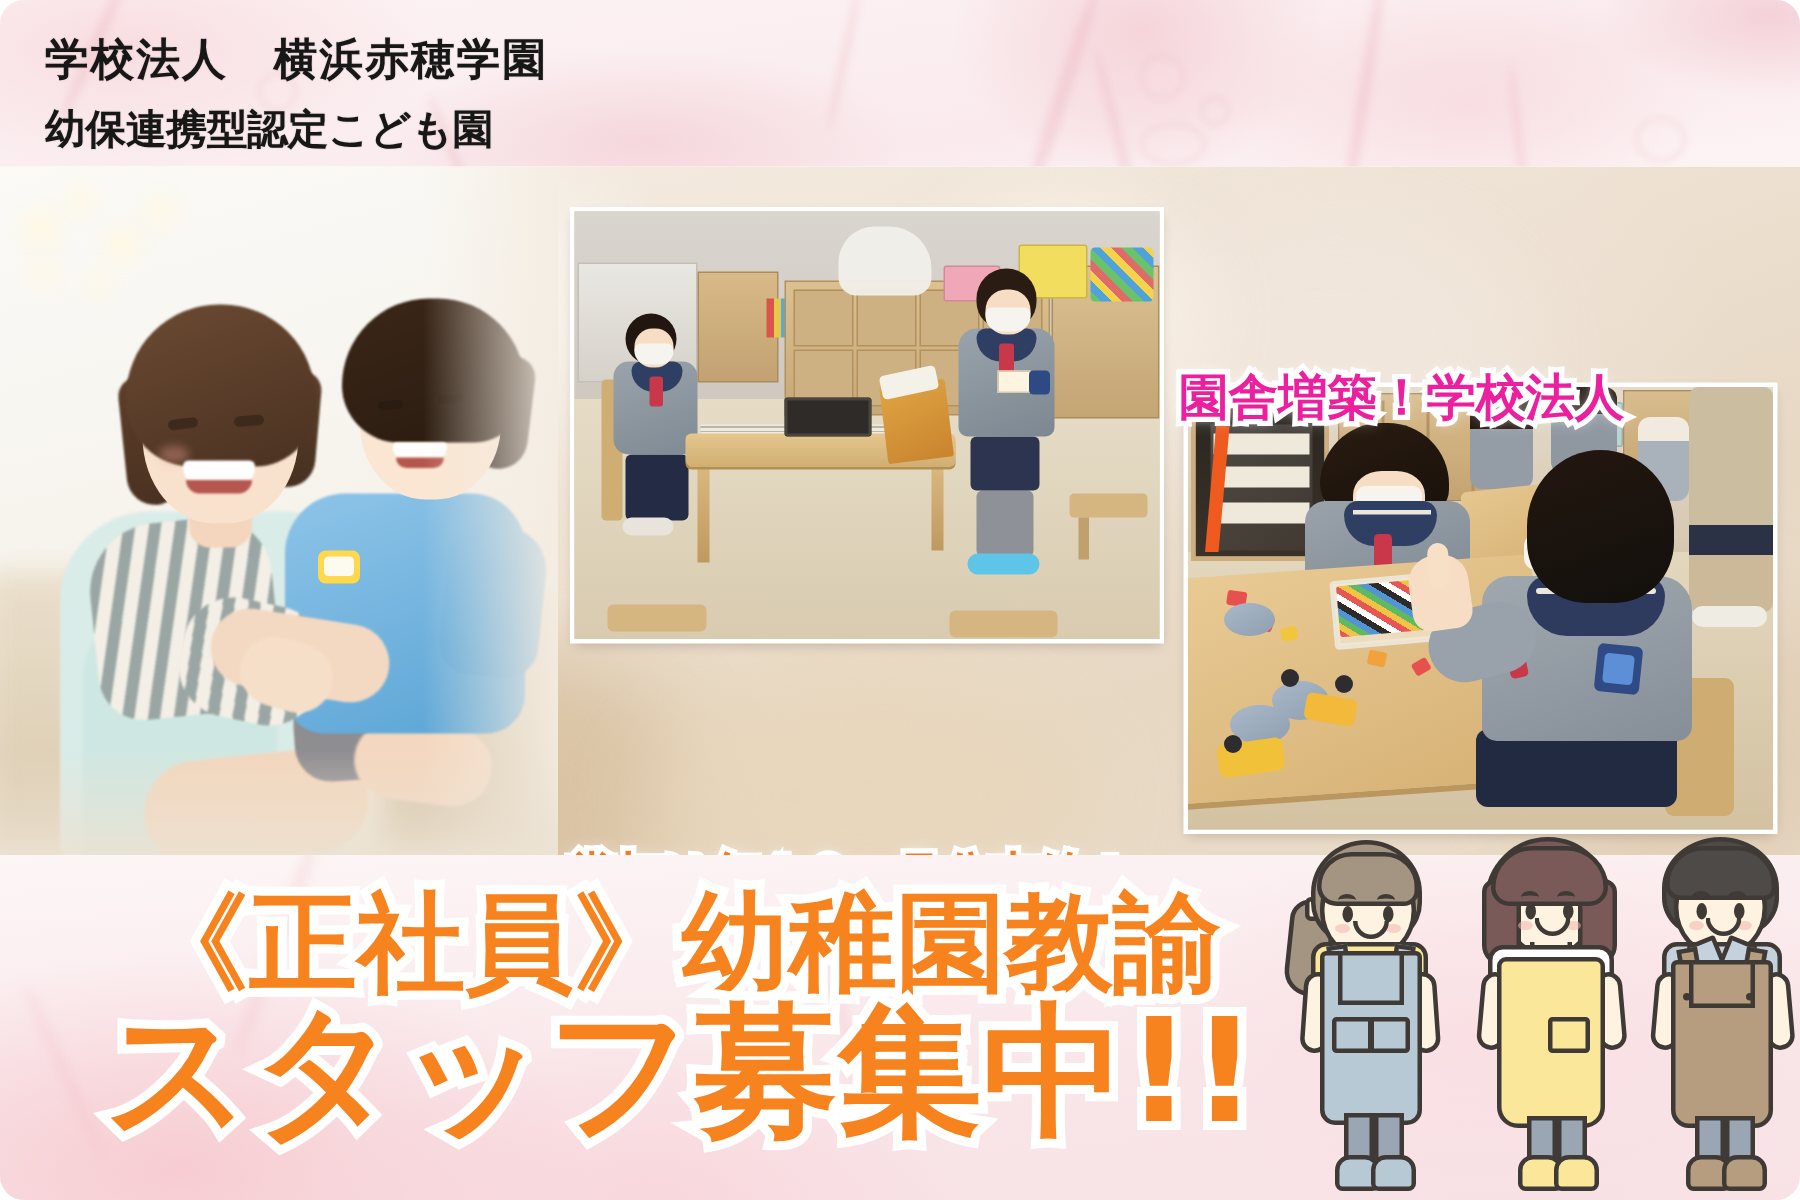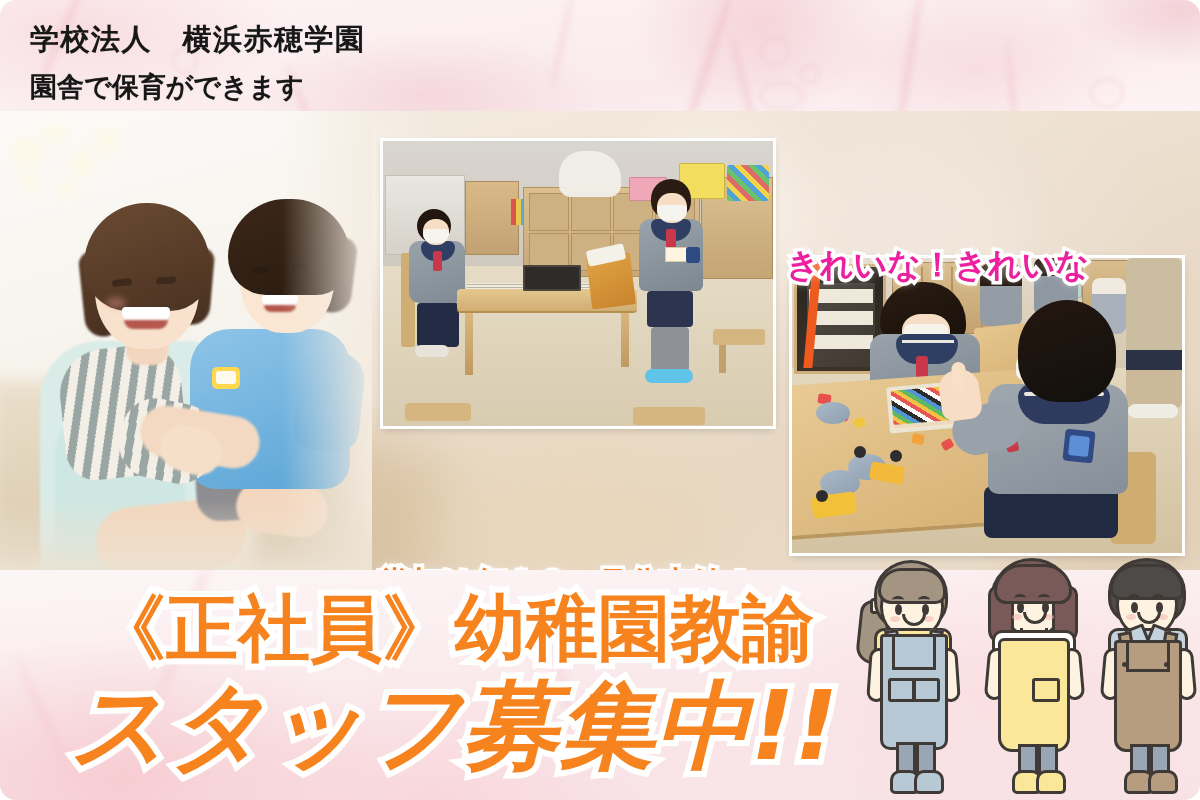--- a/index.html
+++ b/index.html
@@ -311,21 +311,21 @@
   .tx-headline{
     position:absolute;left:14px;top:592px;width:880px;
     font-weight:900;line-height:1.0;letter-spacing:0px;white-space:nowrap;
     color:#f7831f;
     -webkit-text-stroke:12px #ffffff;
     paint-order:stroke fill;
     text-shadow:0 0 8px rgba(255,255,255,.95);
     text-align:center;
   }
   .hl1{display:block;font-size:72px;}
-  .hl2{display:block;font-size:96px;margin-top:14px;font-style:italic;}
+  .hl2{display:block;font-size:96px;margin-top:2px;}
 
   
   .chars{position:absolute;left:858px;top:556px;width:342px;height:244px;}
   .ch{position:absolute;bottom:0;}
   .ch-head{position:absolute;border-radius:50% 50% 48% 48%;background:#fdf3e0;border:3px solid #3f3a36;}
   .ch-hair{position:absolute;border-radius:50% 50% 40% 40%;border:3px solid #3f3a36;}
   .ch-eye{position:absolute;width:7px;height:11px;border-radius:50%;background:#3f3a36;}
   .ch-brow{position:absolute;width:12px;height:5px;border-top:3px solid #3f3a36;border-radius:50% 50% 0 0;}
   .ch-mouth{position:absolute;border:3px solid #3f3a36;border-top:none;border-radius:0 0 40px 40px;}
   .ch-cheek{position:absolute;width:10px;height:6px;border-radius:50%;background:rgba(244,178,176,.55);}
@@ -413,21 +413,21 @@
     <div class="mv-bubble mb3"></div>
     <div class="mv-bubble mb4"></div>
     <div class="mv-bubble mb5"></div>
 
     <div class="school-title">
       <div class="line-top">
         <span class="corp-a">学校法人　横浜赤穂学園</span>
         <span class="ruby-wrap"></span>
       </div>
       <div class="line-bottom">
-        <span class="corp-b">園舎で保育ができます</span>
+        <span class="corp-b">幼保連携型認定こども園</span>
       </div>
     </div>
   </div>
 
   <div class="mid-area">
     <div class="mid-bg"></div>
     <div class="blur-blob bb1"></div>
     <div class="blur-blob bb2"></div>
     <div class="blur-blob bb3"></div>
     <div class="blur-blob bb4"></div>
@@ -593,21 +593,21 @@
       <div class="pr-girl-tie"></div>
       <div class="pr-girl-arm"></div>
       <div class="pr-girl-hand"></div>
       <div class="pr-girl-finger"></div>
       <div class="pr-girl-face"></div>
       <div class="pr-girl-mask"></div>
       <div class="pr-girl-hair"></div>
     </div>
 
     <div class="tx-pink">
-      <span class="ln">きれいな！きれいな</span>
+      <span class="ln">園舎増築！学校法人</span>
     </div>
 
     <div class="tx-orange">
       <span class="ln">賞与は年4.0ヶ月分支給！</span>
 
     </div>
   </div>
 
   <div class="bottom-band">
     <div class="bb-vein bbv1"></div>

